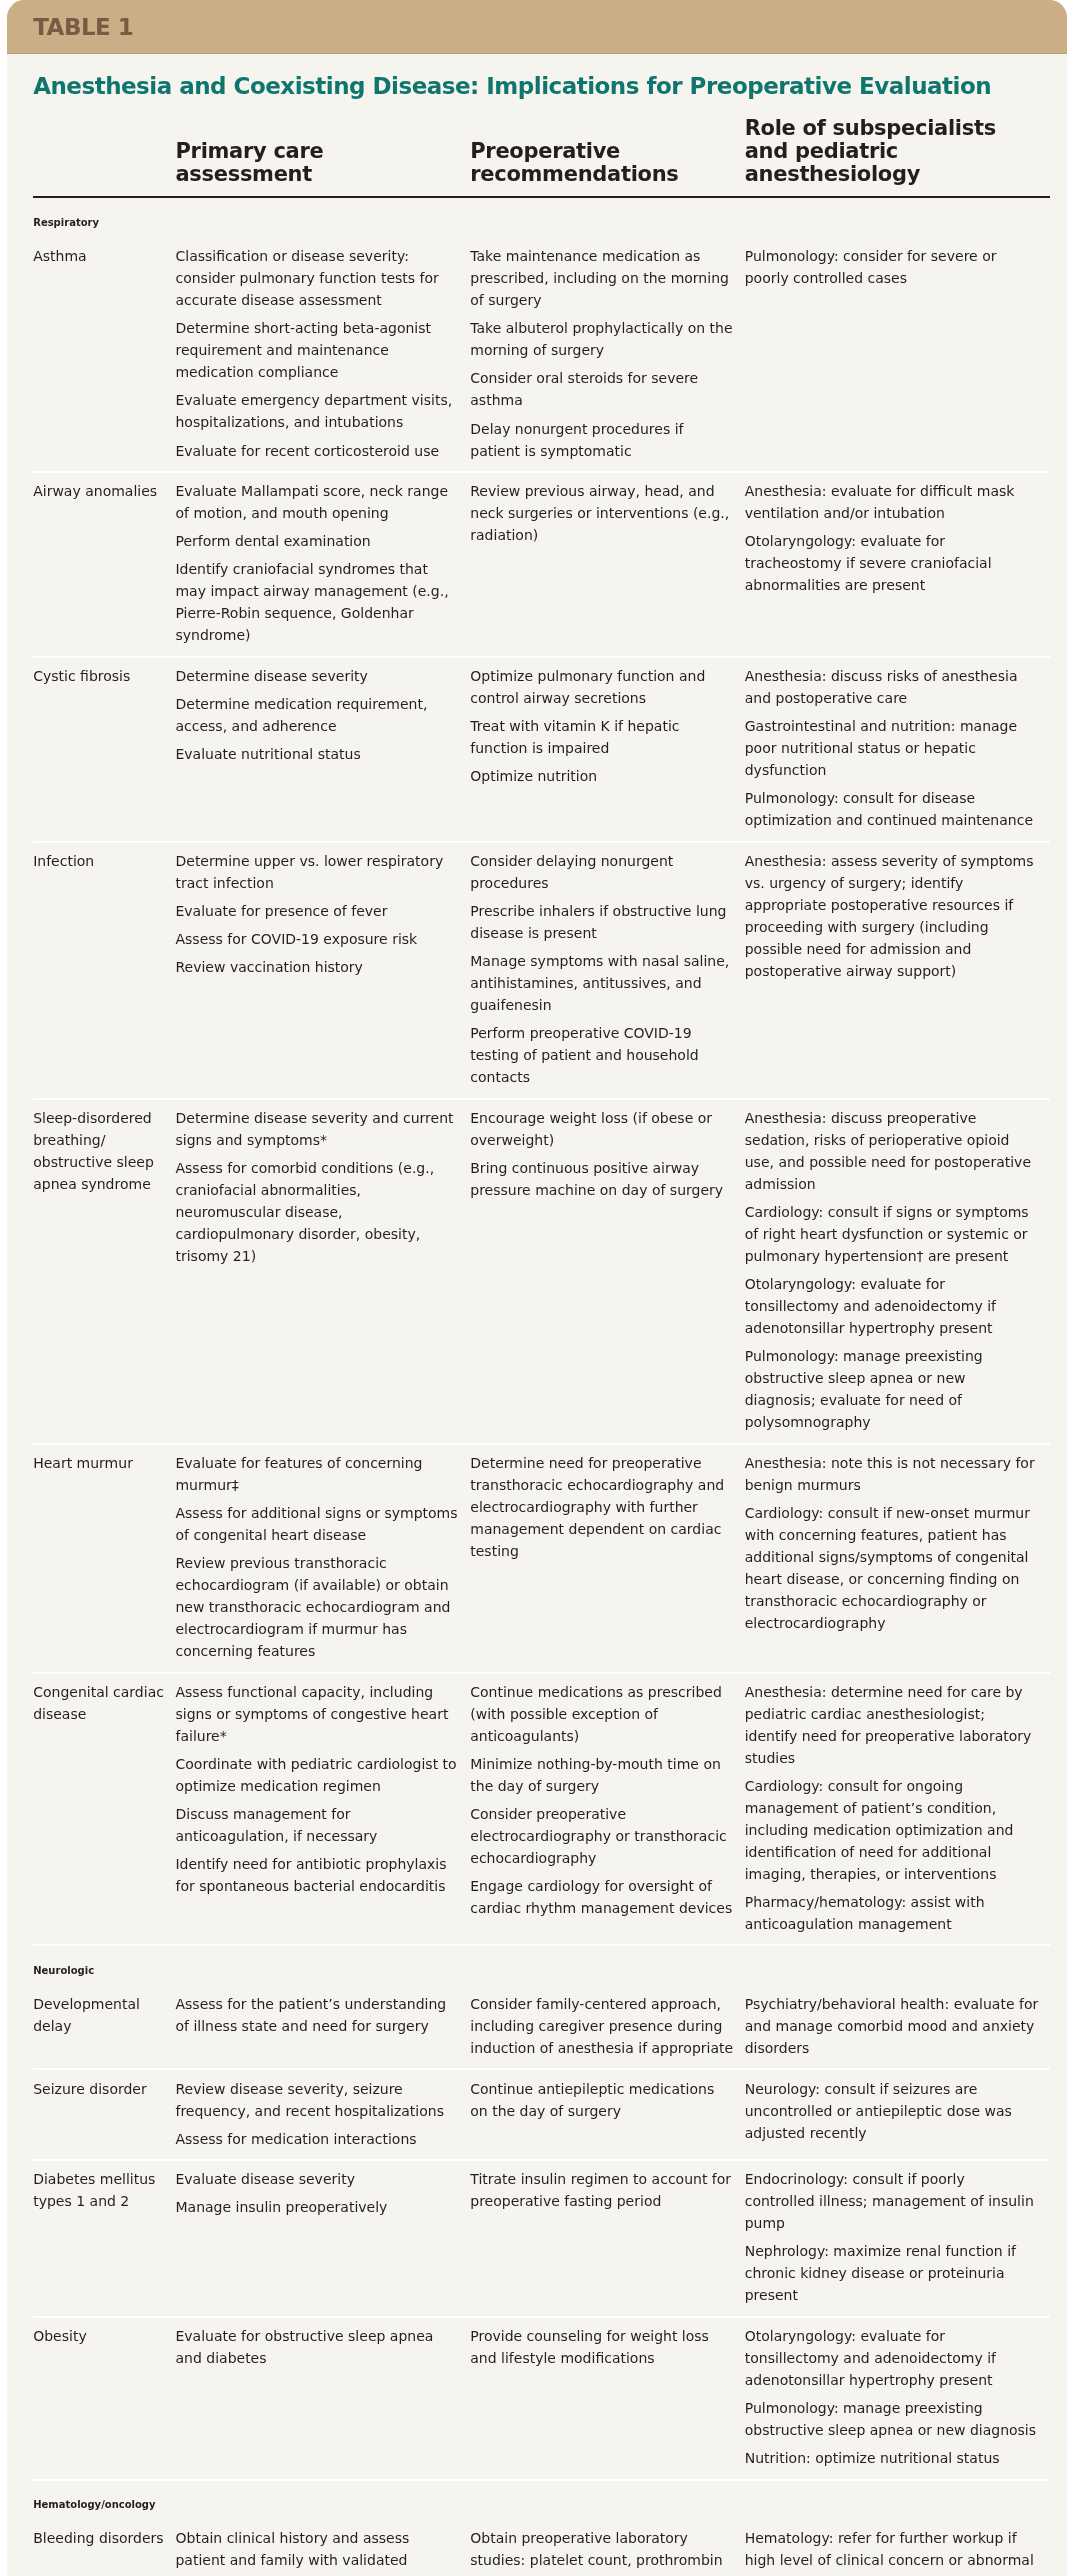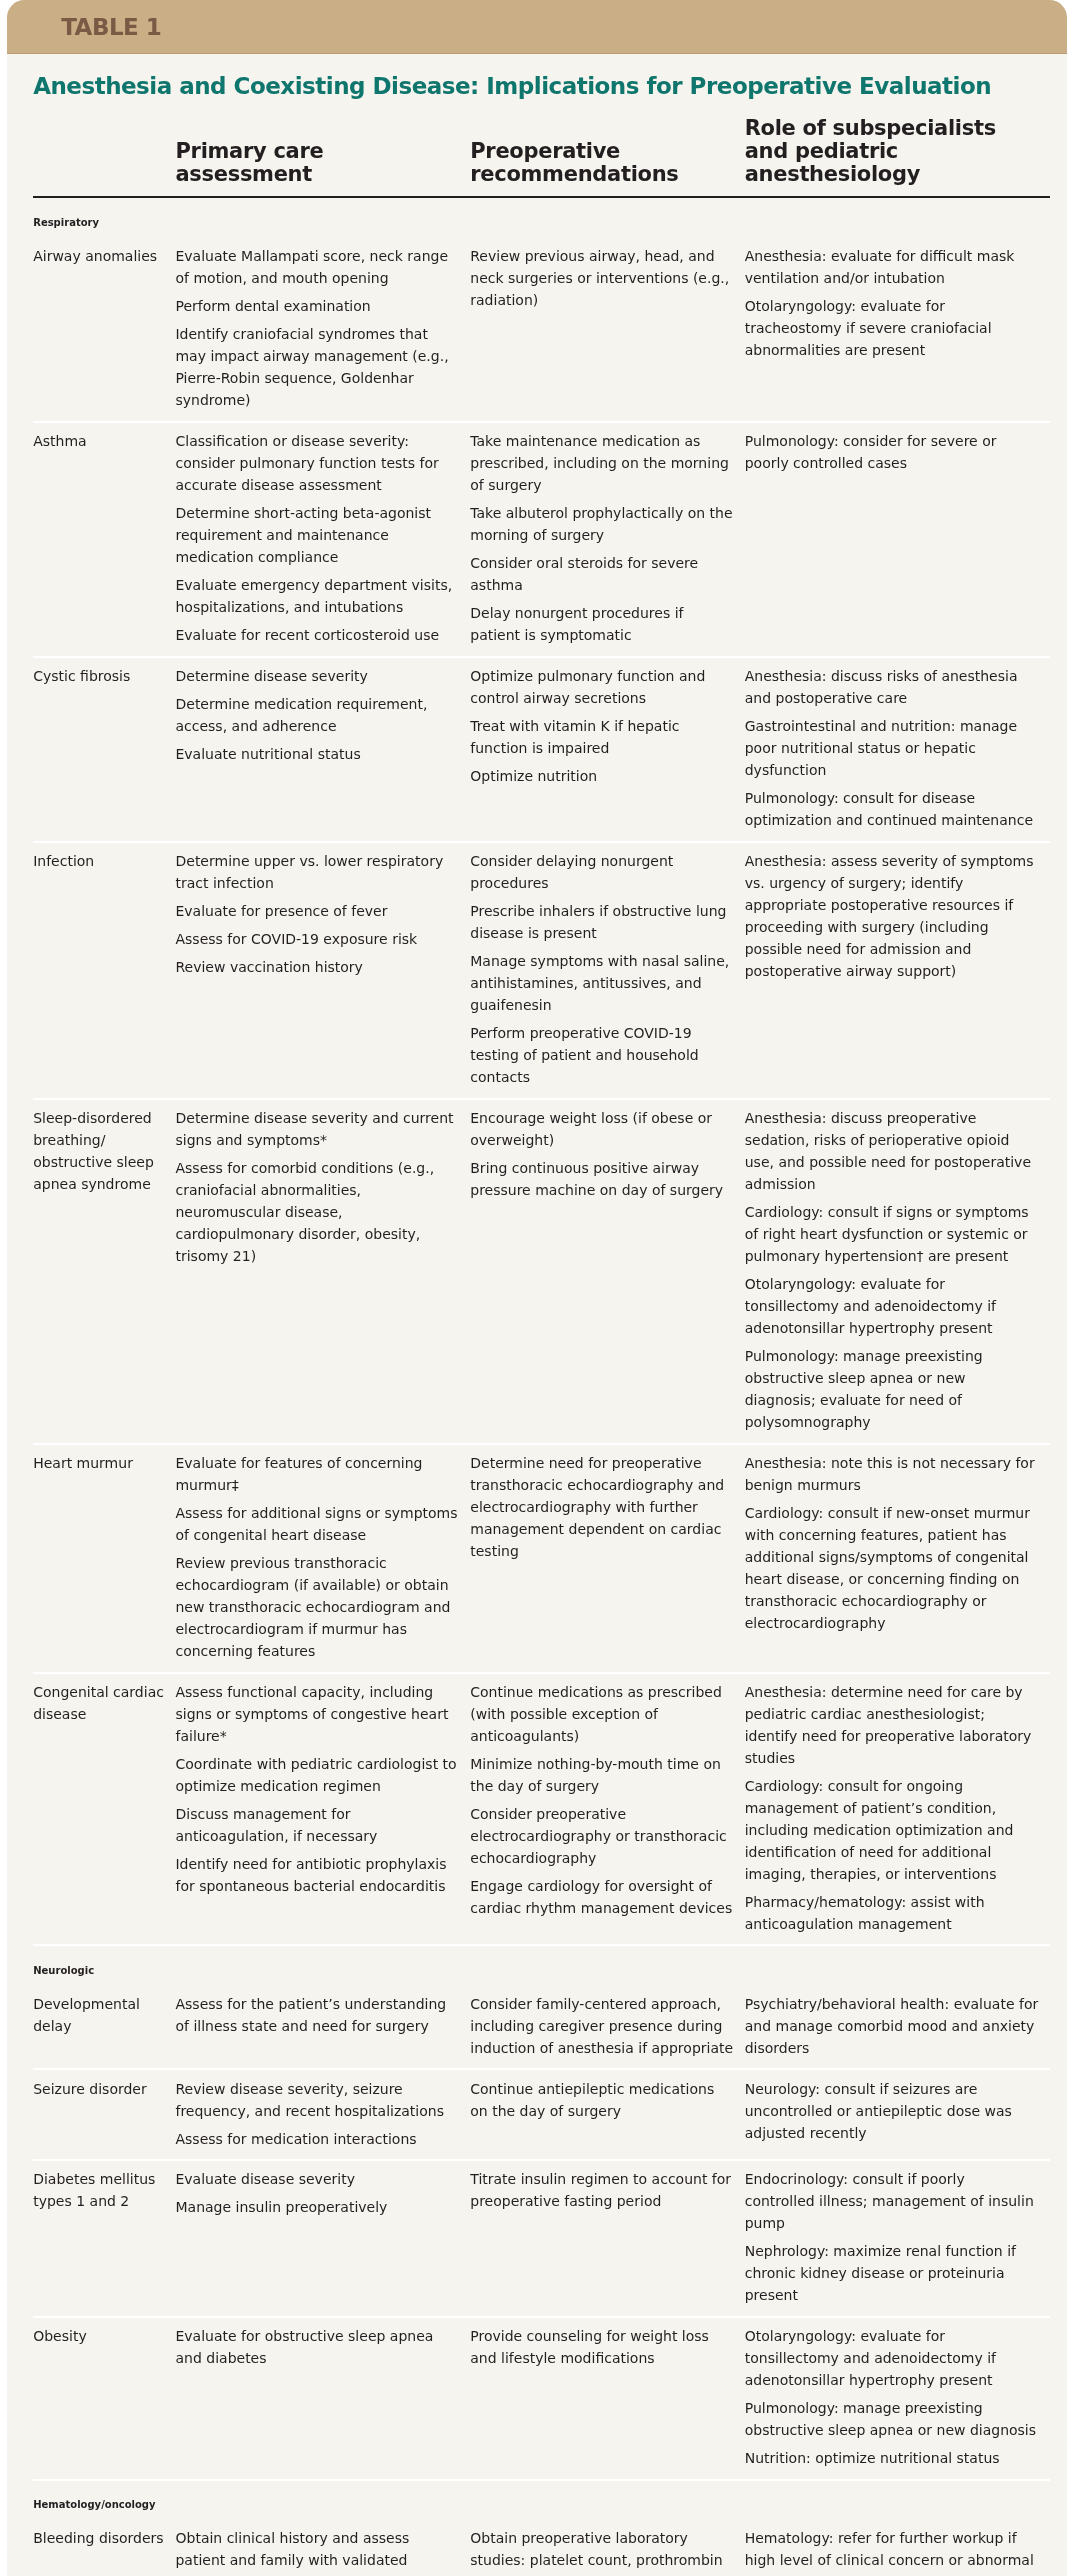--- a/index.html
+++ b/index.html
@@ -23,21 +23,20 @@
     align-items:center;
     padding-left:26px;
     border-bottom:1px solid #b99c73;
   }
   .band-label {
     font-family:"DejaVu Sans", sans-serif;
     font-size:23px;
     font-weight:bold;
     color:#7a5a45;
     letter-spacing:-0.5px;
-    margin-left:28px;
   }
   .inner { padding:0 17.5px 10.3px 26px; }
   .title {
     font-family:"DejaVu Sans", sans-serif;
     font-weight:bold;
     font-size:23px;
     color:#0f766e;
     margin:18.5px 0 18.5px 0;
     letter-spacing:-0.5px;
   }
@@ -99,53 +98,53 @@
           <th>Primary care assessment</th>
           <th>Preoperative recommendations</th>
           <th>Role of subspecialists and pediatric anesthesiology</th>
         </tr>
       </thead>
       <tbody id="tbody">
           <tr class="section">
             <td colspan="4">Respiratory</td>
           </tr>
           <tr class="row">
-            <td class="cond">Airway anomalies</td>
-            <td>
-              <div class="item">Evaluate Mallampati score, neck range of motion, and mouth opening</div>
-              <div class="item">Perform dental examination</div>
-              <div class="item">Identify craniofacial syndromes that may impact airway management (e.g., Pierre-Robin sequence, Goldenhar syndrome)</div>
-            </td>
-            <td>
-              <div class="item">Review previous airway, head, and neck surgeries or interventions (e.g., radiation)</div>
-            </td>
-            <td>
-              <div class="item">Anesthesia: evaluate for difficult mask ventilation and/or intubation</div>
-              <div class="item">Otolaryngology: evaluate for tracheostomy if severe craniofacial abnormalities are present</div>
-            </td>
-          </tr>
-          <tr class="row">
             <td class="cond">Asthma</td>
             <td>
               <div class="item">Classification or disease severity: consider pulmonary function tests for accurate disease assessment</div>
               <div class="item">Determine short-acting beta-agonist requirement and maintenance medication compliance</div>
               <div class="item">Evaluate emergency department visits, hospitalizations, and intubations</div>
               <div class="item">Evaluate for recent corticosteroid use</div>
             </td>
             <td>
               <div class="item">Take maintenance medication as prescribed, including on the morning of surgery</div>
               <div class="item">Take albuterol prophylactically on the morning of surgery</div>
               <div class="item">Consider oral steroids for severe asthma</div>
               <div class="item">Delay nonurgent procedures if patient is symptomatic</div>
             </td>
             <td>
               <div class="item">Pulmonology: consider for severe or poorly controlled cases</div>
             </td>
           </tr>
           <tr class="row">
+            <td class="cond">Airway anomalies</td>
+            <td>
+              <div class="item">Evaluate Mallampati score, neck range of motion, and mouth opening</div>
+              <div class="item">Perform dental examination</div>
+              <div class="item">Identify craniofacial syndromes that may impact airway management (e.g., Pierre-Robin sequence, Goldenhar syndrome)</div>
+            </td>
+            <td>
+              <div class="item">Review previous airway, head, and neck surgeries or interventions (e.g., radiation)</div>
+            </td>
+            <td>
+              <div class="item">Anesthesia: evaluate for difficult mask ventilation and/or intubation</div>
+              <div class="item">Otolaryngology: evaluate for tracheostomy if severe craniofacial abnormalities are present</div>
+            </td>
+          </tr>
+          <tr class="row">
             <td class="cond">Cystic fibrosis</td>
             <td>
               <div class="item">Determine disease severity</div>
               <div class="item">Determine medication requirement, access, and adherence</div>
               <div class="item">Evaluate nutritional status</div>
             </td>
             <td>
               <div class="item">Optimize pulmonary function and control airway secretions</div>
               <div class="item">Treat with vitamin K if hepatic function is impaired</div>
               <div class="item">Optimize nutrition</div>

